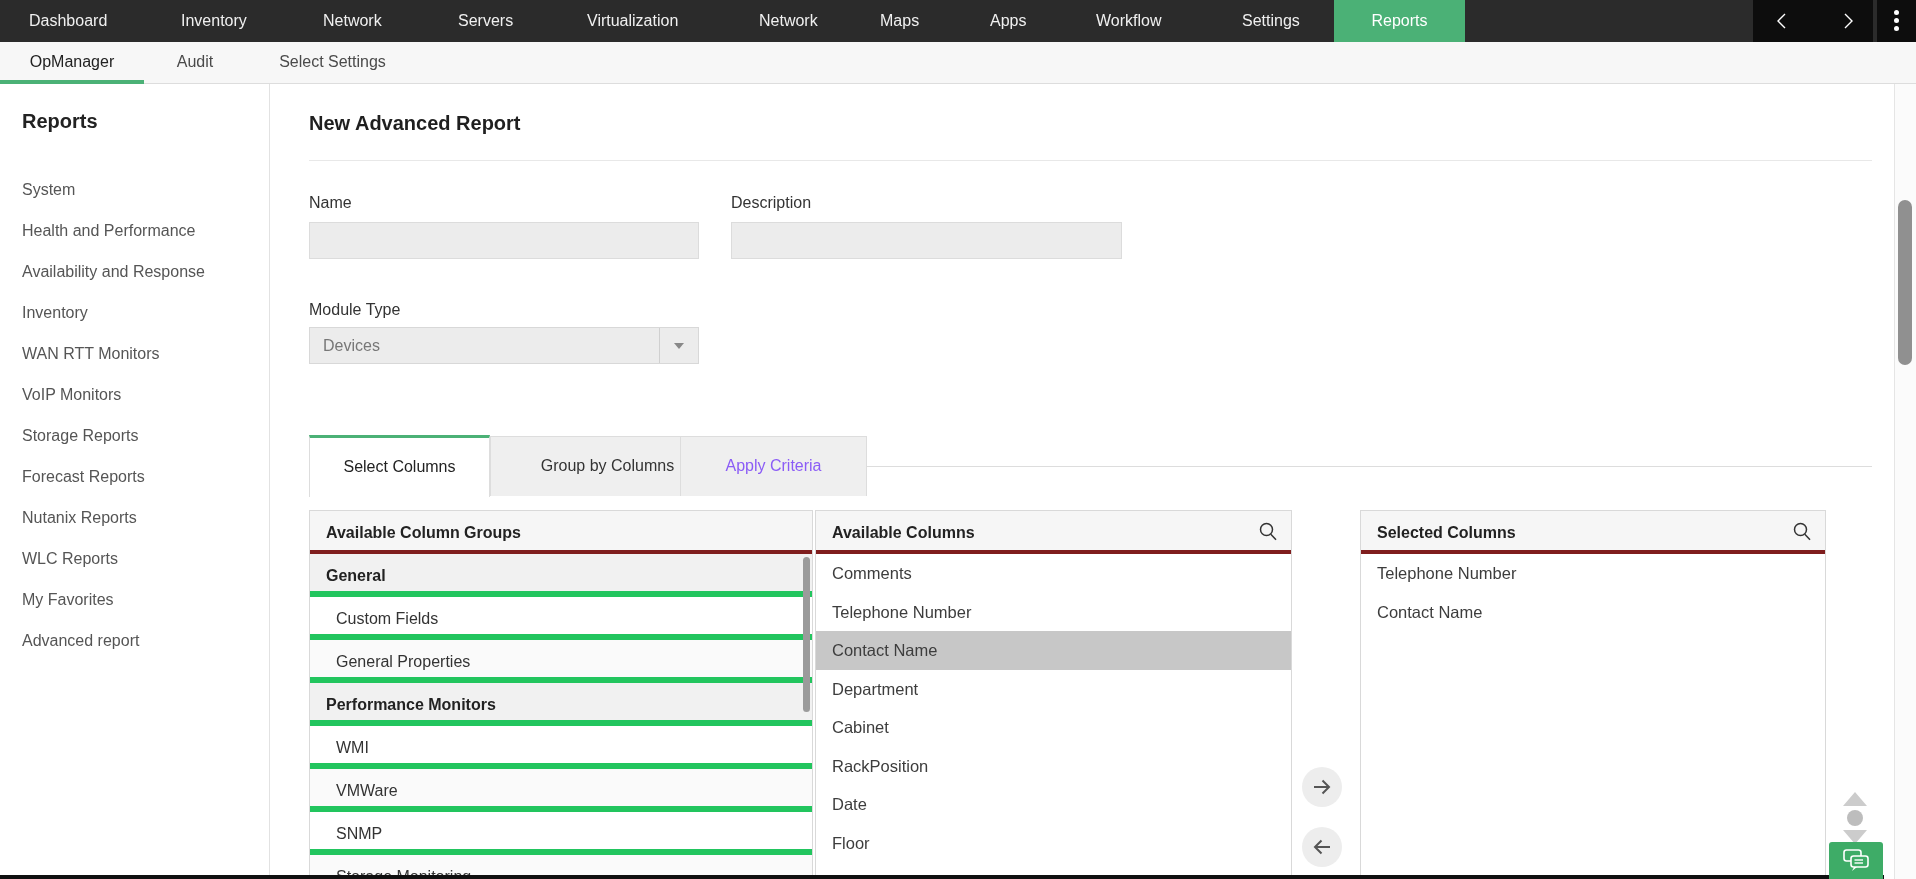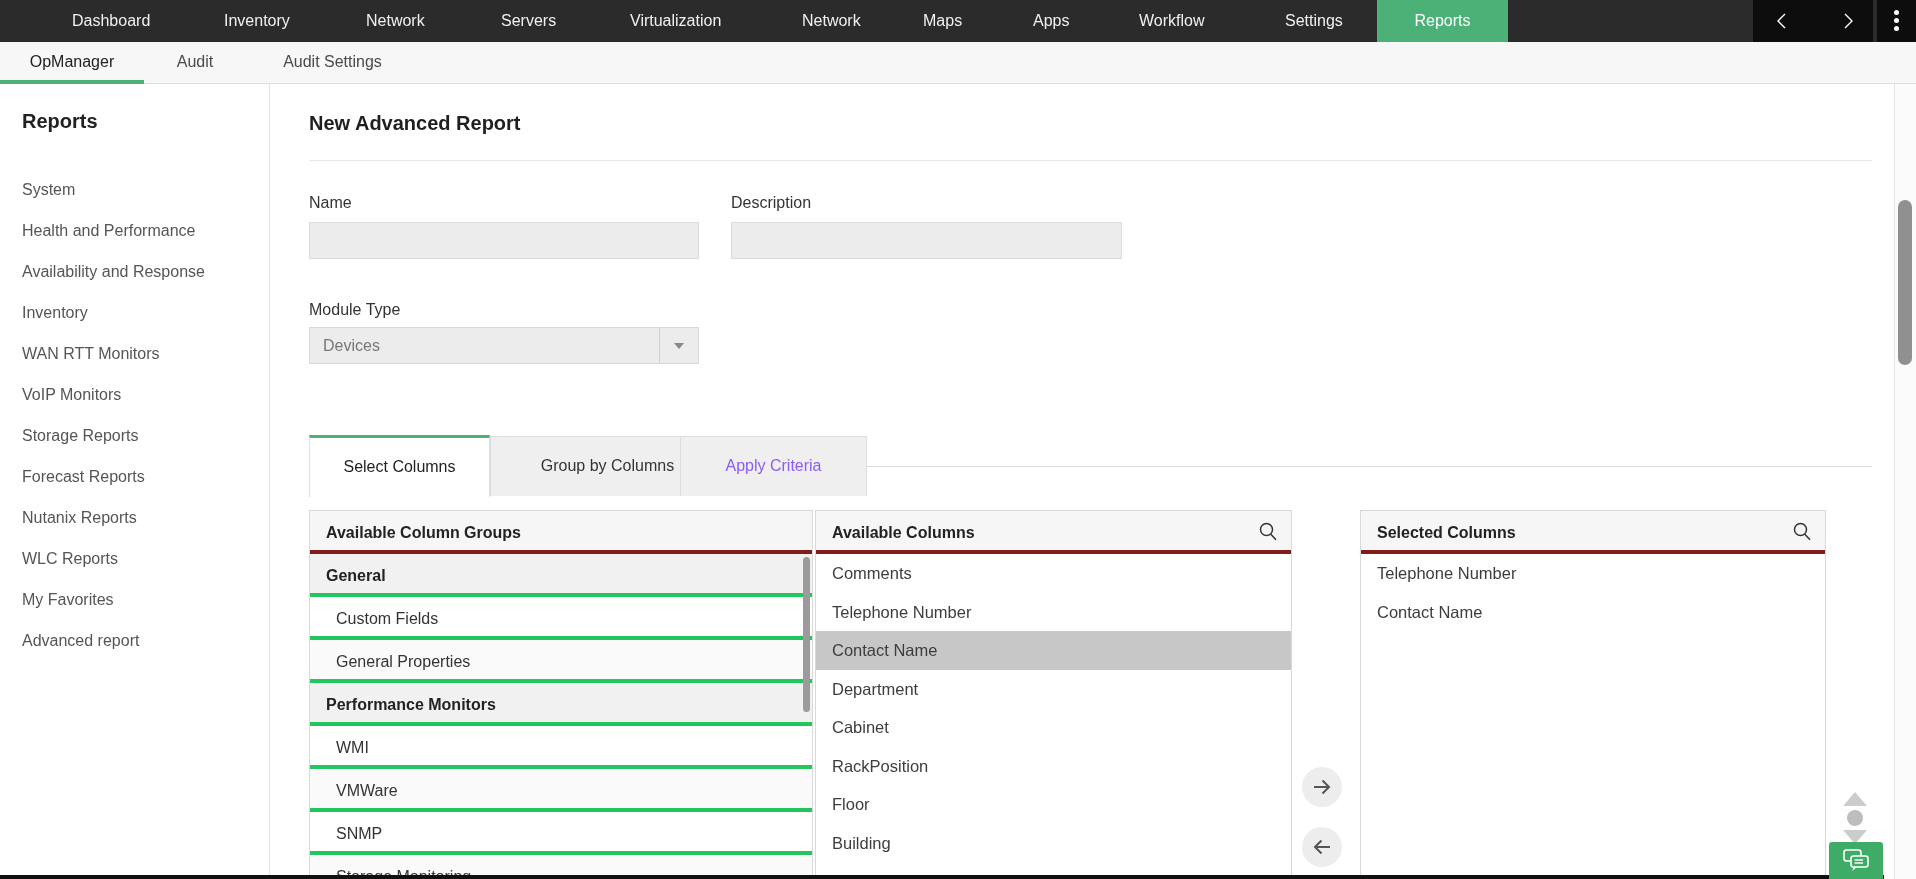--- a/index.html
+++ b/index.html
@@ -1,21 +1,21 @@
 <!DOCTYPE html>
 <html><head>
 <meta charset="utf-8">
 <style>
   * { margin:0; padding:0; box-sizing:border-box; }
   body { background:#888; font-family:"Liberation Sans","DejaVu Sans",sans-serif; }
   .screen { position:relative; width:1916px; height:879px; background:#fff; overflow:hidden; }
 
   
   .topnav { position:absolute; left:0; top:0; width:1916px; height:42px; background:#2b2b2b; }
-  .nav-item { position:absolute; top:0; height:42px; line-height:42px; color:#f0f0f0; font-size:16px; cursor:pointer; white-space:nowrap;margin-left:43px; }
+  .nav-item { position:absolute; top:0; height:42px; line-height:42px; color:#f0f0f0; font-size:16px; cursor:pointer; white-space:nowrap; }
   .nav-item.active { background:#4bb176; color:#fff; text-align:center; }
   .nav-arrows { position:absolute; left:1753px; top:0; width:120px; height:42px; background:#0d0d0d; }
   .nav-arrows svg { position:absolute; top:11px; }
   .nav-dots { position:absolute; left:1877px; top:0; width:39px; height:42px; background:#0d0d0d; cursor:pointer; }
   .nav-dots i { position:absolute; left:17px; width:5px; height:5px; border-radius:50%; background:#fff; }
 
   
   .subnav { position:absolute; left:0; top:42px; width:1916px; height:42px; background:#f7f7f7; border-bottom:1px solid #ddd; }
   .sub-item { position:absolute; top:0; height:42px; line-height:40px; text-align:center; font-size:16px; color:#4a4a4a; cursor:pointer; }
   .sub-item.active { color:#222; border-bottom:4px solid #4bb176; }
@@ -43,21 +43,21 @@
   .tab { position:absolute; text-align:center; font-size:16px; cursor:pointer;margin-top:30px; }
   .tab.active { left:39px; top:321px; width:181px; height:62px; background:#fff; border:1px solid #ddd; border-bottom:none; border-top:3px solid #4bb176; line-height:57px; color:#222; z-index:2; }
   .tab.t2 { left:220px; top:322px; width:191px; height:60px; background:#efefef; border:1px solid #ddd; border-bottom:none; line-height:58px; color:#333;padding-left:44px; }
   .tab.t3 { left:410px; top:322px; width:187px; height:60px; background:#efefef; border:1px solid #ddd; border-bottom:none; line-height:58px; color:#8b5cf6; }
 
   
   .panel { position:absolute; top:426px; height:369px; border:1px solid #d9d9d9; border-bottom:none; background:#fff; overflow:hidden; }
   .panel-hd { position:relative; height:43px; line-height:43px; background:#f6f6f6; border-bottom:4px solid #7f1d1d; font-size:16px; font-weight:bold; color:#222; padding-left:16px; }
   .panel-hd svg { position:absolute; right:12px; top:10px; cursor:pointer; }
   .p-groups { left:39px; width:504px; }
-  .p-groups .row { height:43px; line-height:43px; border-bottom:4px solid #22c55e; font-size:16px; color:#333; cursor:pointer; }
+  .p-groups .row { height:43px; line-height:43px; border-bottom:6px solid #22c55e; font-size:16px; color:#333; cursor:pointer; }
   .p-groups .row.group { background:#f1f1f1; font-weight:bold; padding-left:16px; color:#222; }
   .p-groups .row.item { padding-left:26px; background:#fff; }
   .p-groups .row.item.shade { background:#fafafa; }
   .inner-thumb { position:absolute; right:2px; top:46px; width:7px; height:155px; background:#9b9b9b; border-radius:4px; cursor:pointer; }
 
   .p-avail { left:545px; width:477px; }
   .p-sel { left:1090px; width:466px; }
   .cols li { height:38.5px; line-height:38.5px; padding-left:16px; font-size:16.5px; color:#3d3d3d; list-style:none; cursor:pointer; white-space:nowrap; }
   .cols li.hl { background:#c7c7c7; }
 
@@ -106,21 +106,21 @@
     <div class="nav-dots">
       <i style="top:10px"></i>
         <i style="top:18px"></i>
         <i style="top:26px"></i>
     </div>
   </header>
 
   <nav class="subnav">
     <span class="sub-item active" style="left:0;width:144px">OpManager</span>
     <span class="sub-item" style="left:150px;width:90px">Audit</span>
-    <span class="sub-item" style="left:255px;width:155px">Audit Settings</span>
+    <span class="sub-item" style="left:255px;width:155px">Select Settings</span>
   </nav>
 
   <aside class="sidebar">
     <h2>Reports</h2>
     <ul>
       <li>System</li>
       <li>Health and Performance</li>
       <li>Availability and Response</li>
       <li>Inventory</li>
       <li>WAN RTT Monitors</li>
@@ -178,20 +178,21 @@
             <line x1="13.8" y1="13.2" x2="19" y2="18.8" stroke="#333" stroke-width="1.5"></line>
           </svg>
       </div>
       <ul class="cols">
         <li>Comments</li>
         <li>Telephone Number</li>
         <li class="hl">Contact Name</li>
         <li>Department</li>
         <li>Cabinet</li>
         <li>RackPosition</li>
+        <li>Date</li>
         <li>Floor</li>
         <li>Building</li>
       </ul>
     </section>
 
     <section class="panel p-sel">
       <div class="panel-hd">
         <span>Selected Columns</span>
         <svg width="22" height="22" viewBox="0 0 22 22">
             <circle cx="9.5" cy="8.5" r="6" fill="none" stroke="#333" stroke-width="1.5"></circle>

